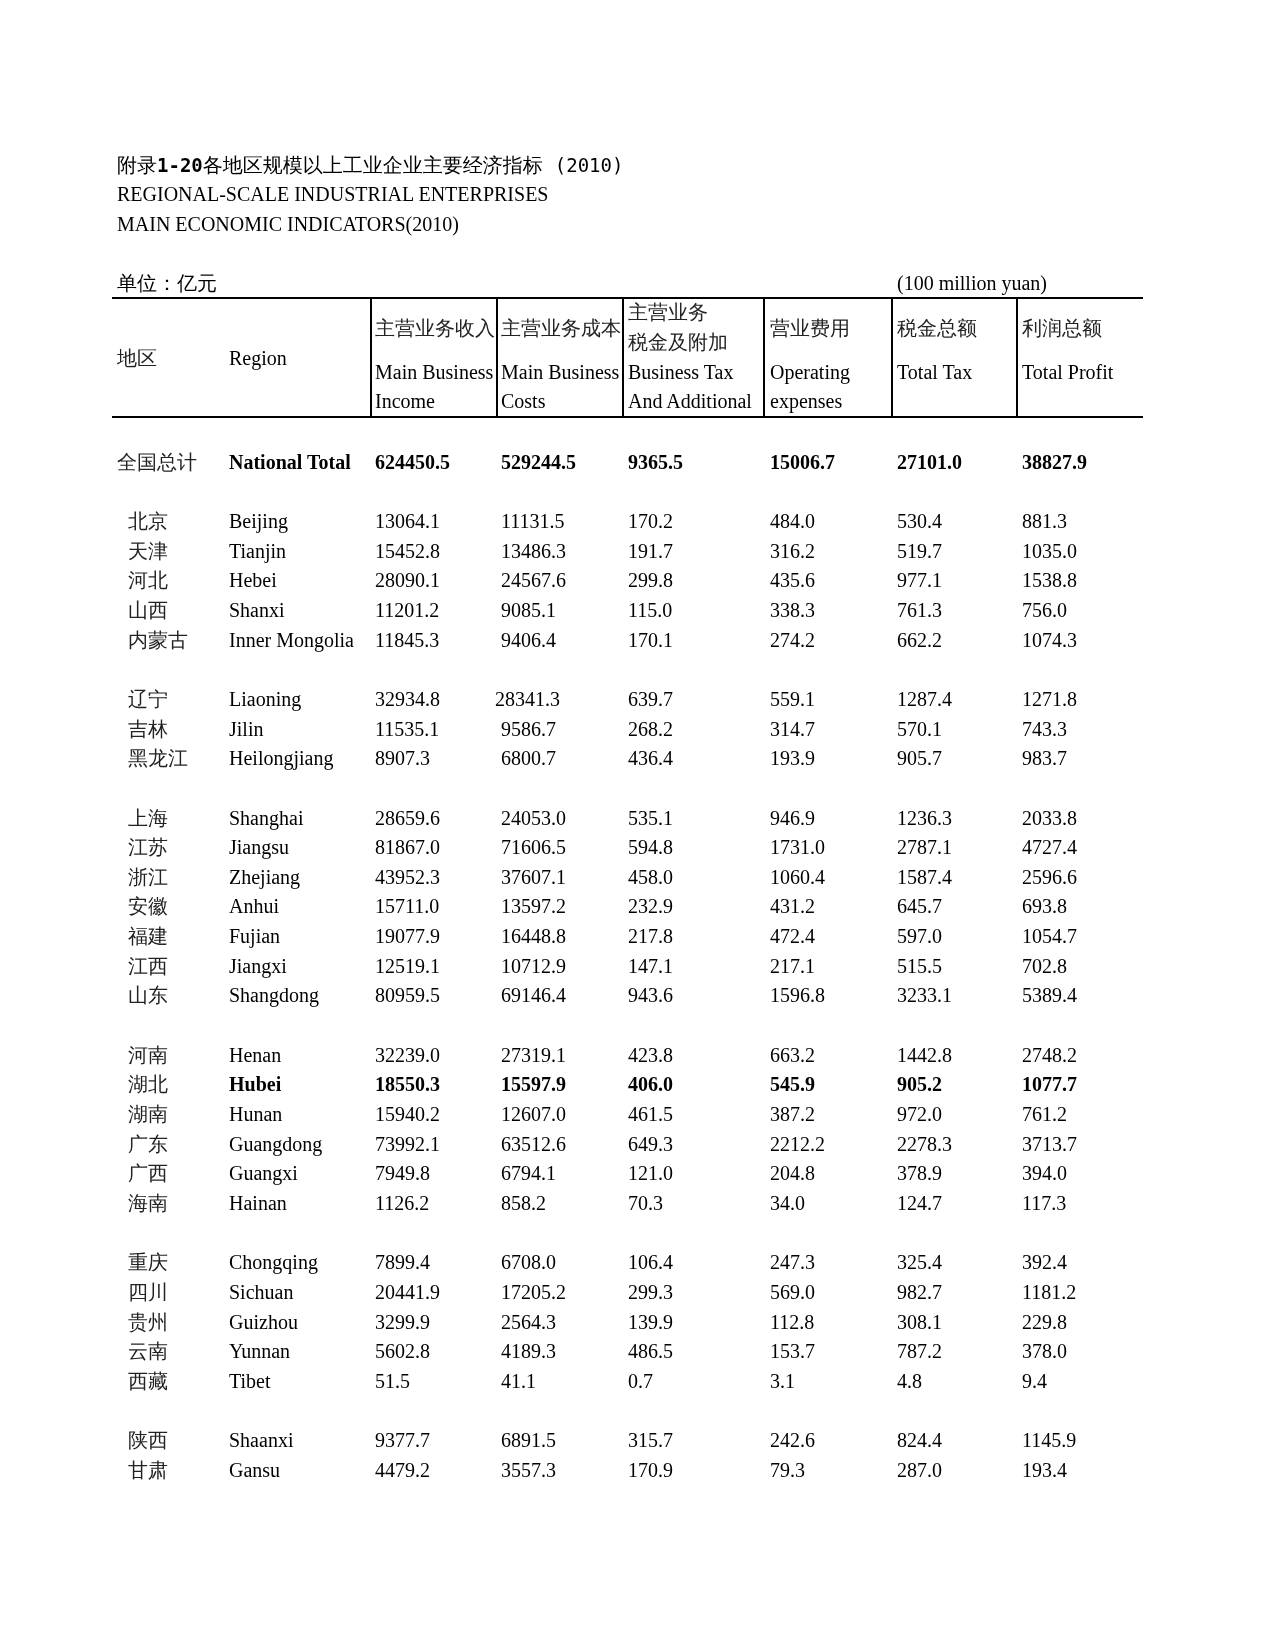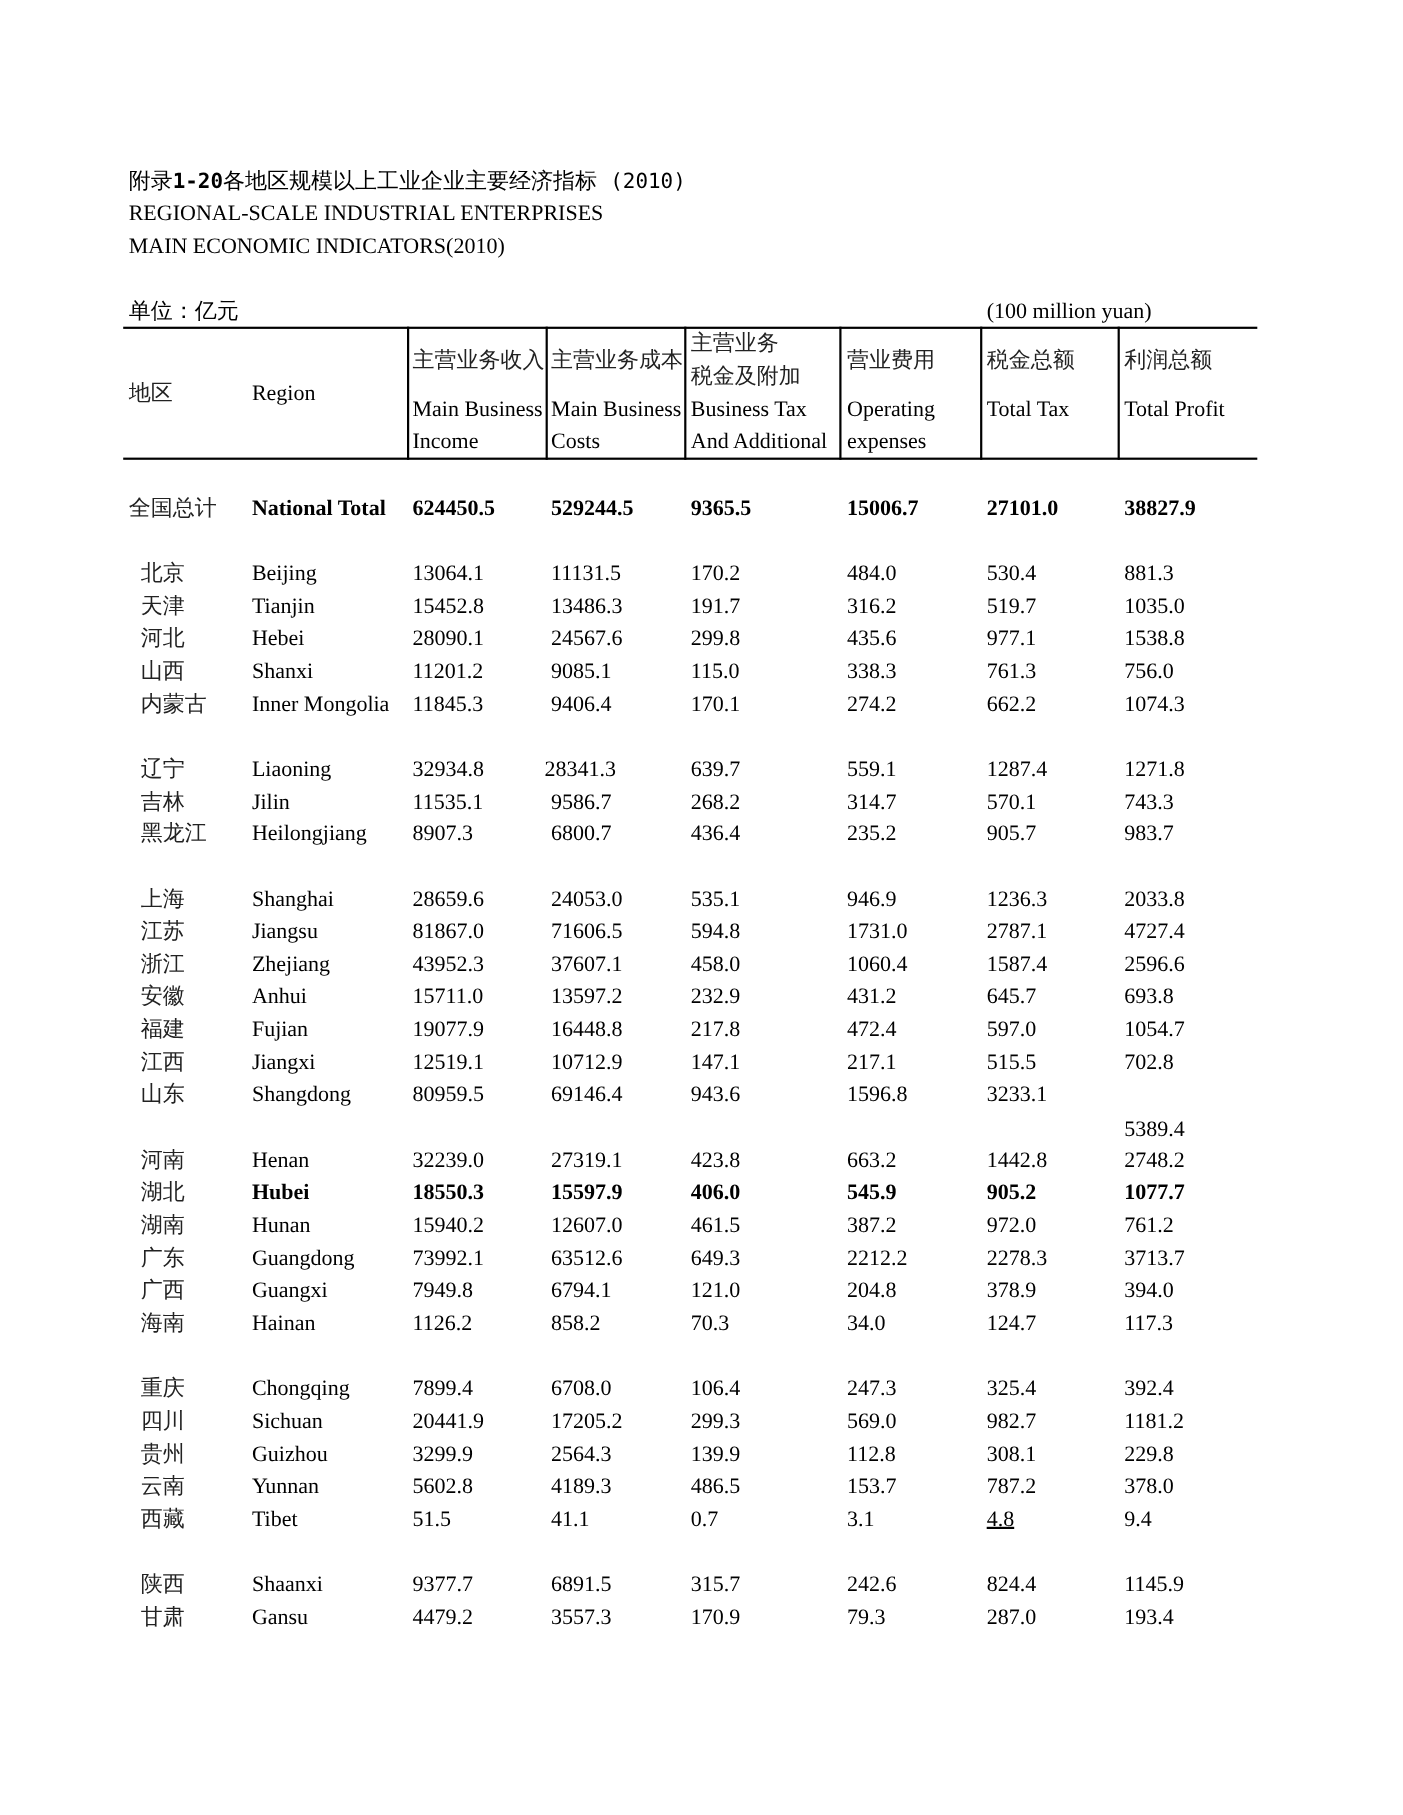--- a/index.html
+++ b/index.html
@@ -154,21 +154,21 @@
       <span class="num" style="left: 770px;">314.7</span>
       <span class="num" style="left: 897px;">570.1</span>
       <span class="num" style="left: 1022px;">743.3</span>
     </div>
     <div class="row" style="top: 746.2px;">
       <span class="cn" style="left: 128px;">黑龙江</span>
       <span class="en" style="left: 229px;">Heilongjiang</span>
       <span class="num" style="left: 375px;">8907.3</span>
       <span class="num" style="left: 501px;">6800.7</span>
       <span class="num" style="left: 628px;">436.4</span>
-      <span class="num" style="left: 770px;">235.2</span>
+      <span class="num" style="left: 770px;">193.9</span>
       <span class="num" style="left: 897px;">905.7</span>
       <span class="num" style="left: 1022px;">983.7</span>
     </div>
     <div class="row" style="top: 805.5px;">
       <span class="cn" style="left: 128px;">上海</span>
       <span class="en" style="left: 229px;">Shanghai</span>
       <span class="num" style="left: 375px;">28659.6</span>
       <span class="num" style="left: 501px;">24053.0</span>
       <span class="num" style="left: 628px;">535.1</span>
       <span class="num" style="left: 770px;">946.9</span>
@@ -226,21 +226,21 @@
       <span class="num" style="left: 1022px;">702.8</span>
     </div>
     <div class="row" style="top: 983.4px;">
       <span class="cn" style="left: 128px;">山东</span>
       <span class="en" style="left: 229px;">Shangdong</span>
       <span class="num" style="left: 375px;">80959.5</span>
       <span class="num" style="left: 501px;">69146.4</span>
       <span class="num" style="left: 628px;">943.6</span>
       <span class="num" style="left: 770px;">1596.8</span>
       <span class="num" style="left: 897px;">3233.1</span>
-      <span class="num" style="left: 1022px; margin-top: 32px;">5389.4</span>
+      <span class="num" style="left: 1022px;">5389.4</span>
     </div>
     <div class="row" style="top: 1042.7px;">
       <span class="cn" style="left: 128px;">河南</span>
       <span class="en" style="left: 229px;">Henan</span>
       <span class="num" style="left: 375px;">32239.0</span>
       <span class="num" style="left: 501px;">27319.1</span>
       <span class="num" style="left: 628px;">423.8</span>
       <span class="num" style="left: 770px;">663.2</span>
       <span class="num" style="left: 897px;">1442.8</span>
       <span class="num" style="left: 1022px;">2748.2</span>
@@ -335,21 +335,21 @@
       <span class="num" style="left: 897px;">787.2</span>
       <span class="num" style="left: 1022px;">378.0</span>
     </div>
     <div class="row" style="top: 1368.85px;">
       <span class="cn" style="left: 128px;">西藏</span>
       <span class="en" style="left: 229px;">Tibet</span>
       <span class="num" style="left: 375px;">51.5</span>
       <span class="num" style="left: 501px;">41.1</span>
       <span class="num" style="left: 628px;">0.7</span>
       <span class="num" style="left: 770px;">3.1</span>
-      <span class="num" style="left: 897px; text-decoration: underline;">4.8</span>
+      <span class="num" style="left: 897px;">4.8</span>
       <span class="num" style="left: 1022px;">9.4</span>
     </div>
     <div class="row" style="top: 1428.15px;">
       <span class="cn" style="left: 128px;">陕西</span>
       <span class="en" style="left: 229px; text-align: right;">Shaanxi</span>
       <span class="num" style="left: 375px;">9377.7</span>
       <span class="num" style="left: 501px;">6891.5</span>
       <span class="num" style="left: 628px;">315.7</span>
       <span class="num" style="left: 770px;">242.6</span>
       <span class="num" style="left: 897px;">824.4</span>

